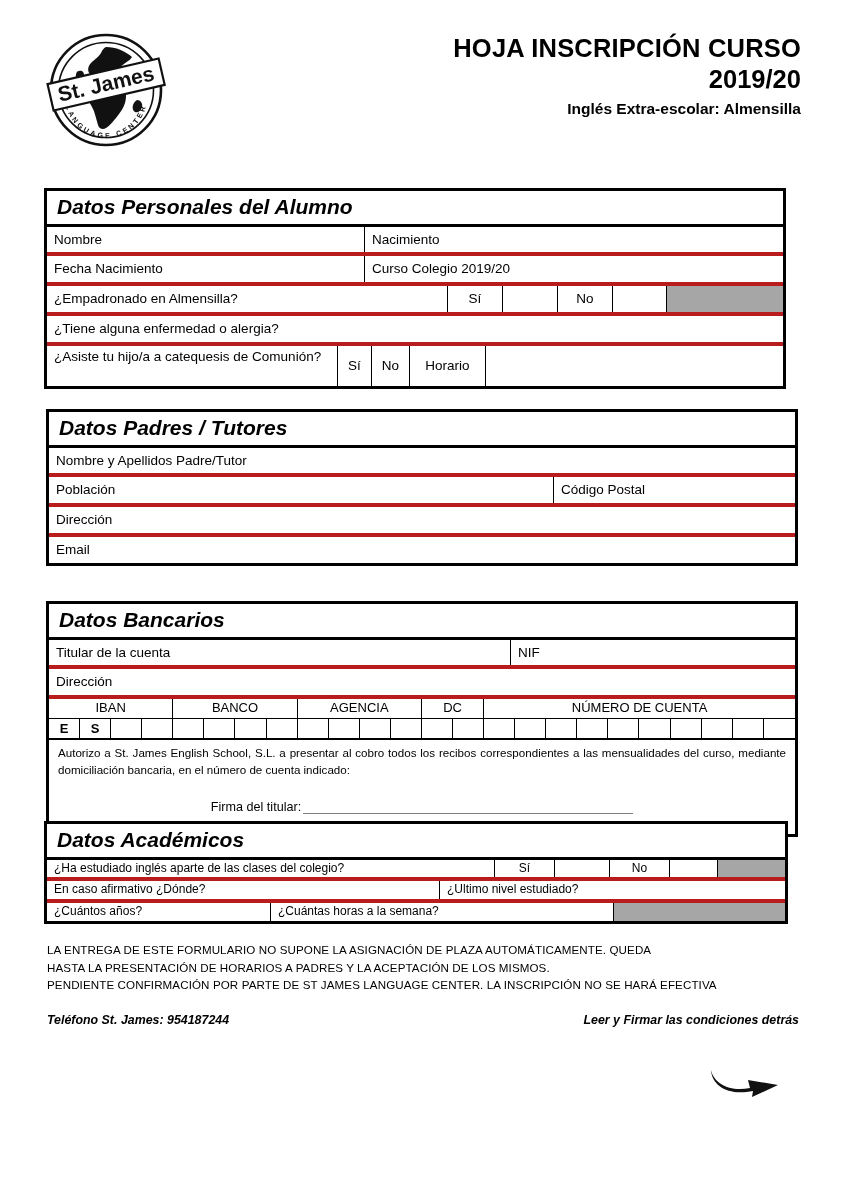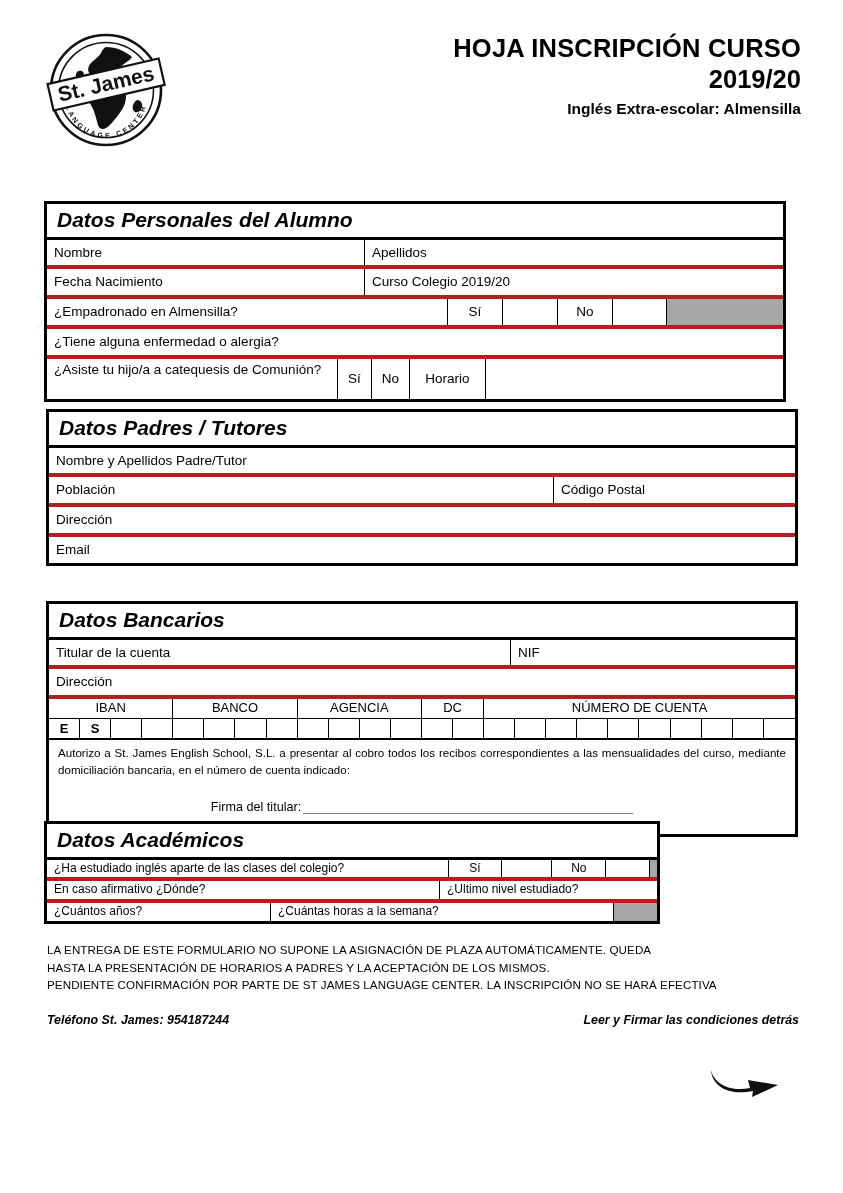--- a/index.html
+++ b/index.html
@@ -90,21 +90,21 @@
   .cell.grey { background: #a6a6a6; }
   .cell.grow { flex: 1 1 auto; }
   .cell.two-line {
     white-space: normal;
     align-items: flex-start;
     line-height: 1.2;
     padding-top: 3px;
   }
 
   
-  #sec-personales { left: 44px; top: 201px; width: 742px; }
+  #sec-personales { left: 44px; top: 188px; width: 742px; }
 
   
   #sec-padres { left: 46px; top: 409px; width: 752px; }
 
   
   #sec-bancarios { left: 46px; top: 601px; width: 752px; }
   .iban-head {
     display: flex;
     border-bottom: 1px solid #000;
     width: 100%;
@@ -153,21 +153,21 @@
     padding-right: 2px;
   }
   .firma-line {
     flex: 0 0 330px;
     border-bottom: 1px solid #808080;
     height: 13px;
   }
   .bank-pad { height: 20px; }
 
   
-  #sec-academicos { left: 44px; top: 821px; width: 616px; }
+  #sec-academicos { left: 44px; top: 821px; width: 744px; }
   #sec-academicos .cell { padding-top: 1px; padding-bottom: 1px; font-size: 12px; }
 
   
   .legal {
     position: absolute;
     left: 47px; top: 941px;
     width: 752px;
     font-size: 11.6px;
     line-height: 1.52;
     text-align: justify;
@@ -230,21 +230,21 @@
     <div class="title-year">2019/20</div>
     <div class="title-sub">Inglés Extra-escolar: Almensilla</div>
   </div>
 </div>
 
 <div class="section" id="sec-personales">
   <div class="sec-title">Datos Personales del Alumno</div>
 
   <div class="row">
     <div class="cell" style="width:318px">Nombre</div>
-    <div class="cell grow noborder">Apellidos</div>
+    <div class="cell grow noborder">Nacimiento</div>
   </div>
 
   <div class="row">
     <div class="cell" style="width:318px">Fecha Nacimiento</div>
     <div class="cell grow noborder">Curso Colegio 2019/20</div>
   </div>
 
   <div class="row">
     <div class="cell" style="width:401px">¿Empadronado en Almensilla?</div>
     <div class="cell center" style="width:55px">Sí</div>

